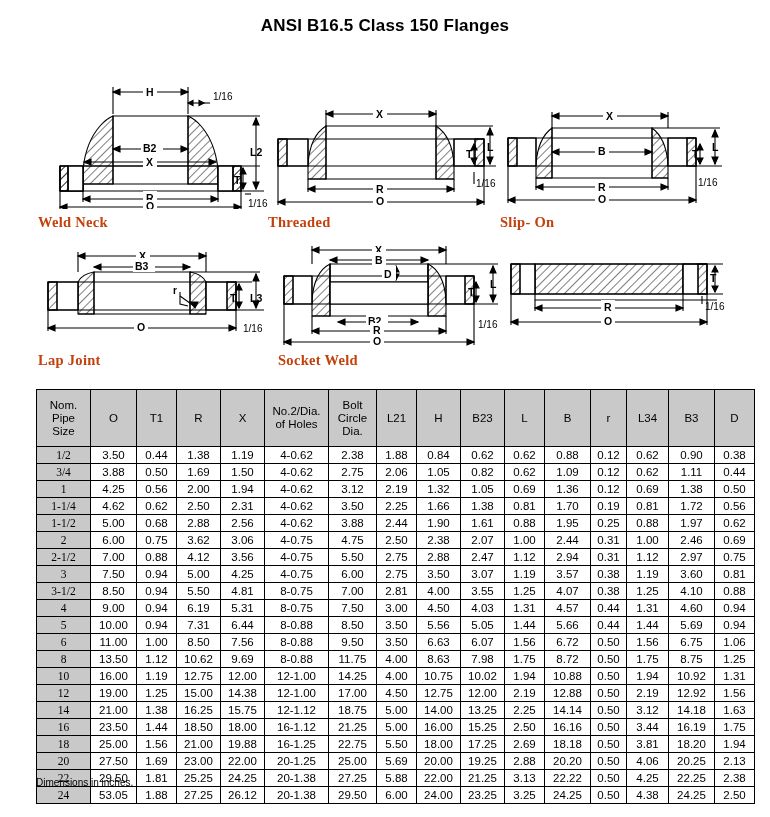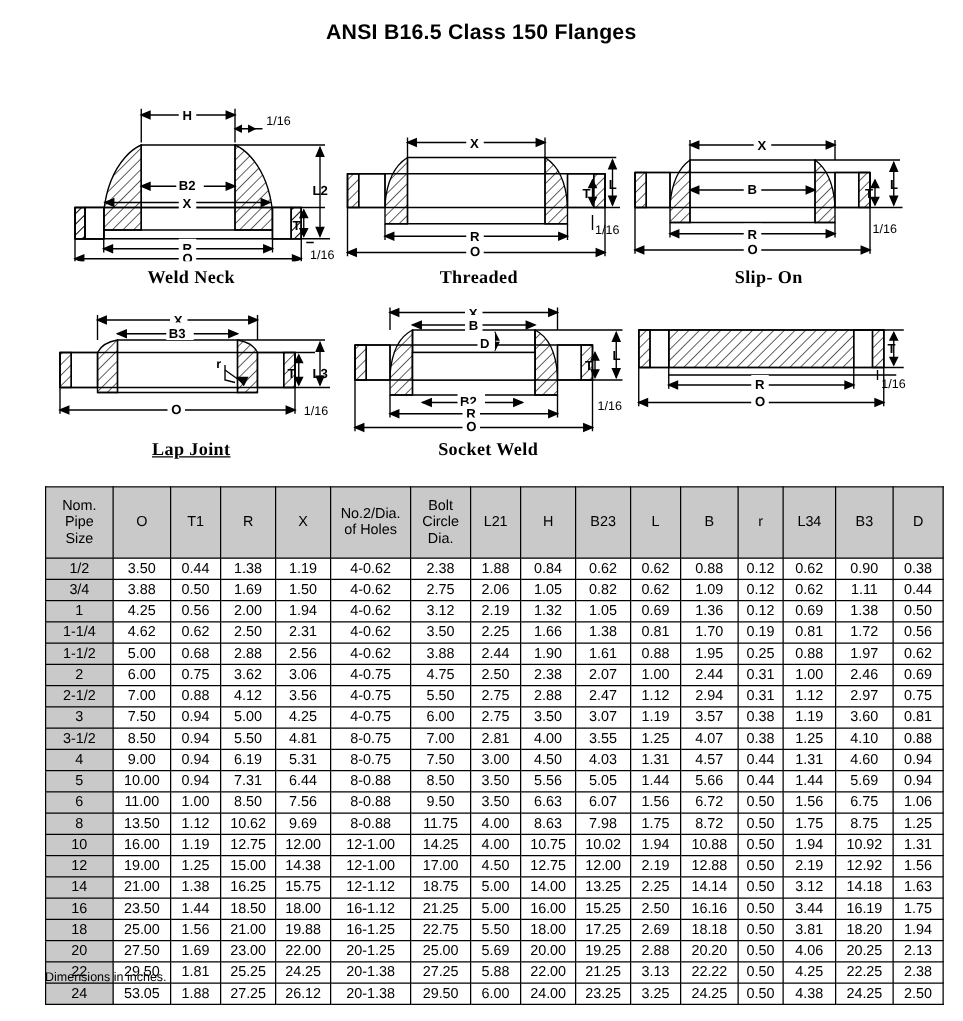--- a/index.html
+++ b/index.html
@@ -36,25 +36,25 @@
     left: 0;
     width: 770px;
     height: 310px;
   }
   .fig {
     position: absolute;
   }
   .fig-caption {
     position: absolute;
     width: 100%;
-    text-align: center;
+    text-align: left;
     font-family: "Liberation Serif", serif;
     font-size: 14.5px;
     font-weight: bold;
-    color: #000000;
+    color: #c2410c;
     letter-spacing: 0.3px;
   }
   .fig svg { display: block; }
 
   
   .table-wrap {
     position: absolute;
     left: 36px;
     top: 389px;
     width: 698px;
@@ -81,20 +81,21 @@
   table.flange thead th {
     background: #c9c9c9;
     height: 54px;
     font-weight: normal;
     font-size: 11.5px;
     line-height: 13px;
     padding: 1px 1px;
   }
   table.flange tbody td.npsize {
     background: #c9c9c9;
+    font-family: Liberation Serif, serif;
   }
   .note {
     position: absolute;
     left: 36px;
     top: 777px;
     font-size: 10px;
     font-family: "Liberation Sans", sans-serif;
     color: #000000;
   }
 </style>
@@ -355,21 +356,21 @@
         <rect x="95" y="24" width="22" height="14" fill="#fff"></rect>
         <text x="97" y="36">B3</text>
         <rect x="96" y="86" width="14" height="12" fill="#fff"></rect>
         <text x="99" y="97">O</text>
         <text x="135" y="60" font-size="10">r</text>
         <text x="212" y="68">L3</text>
         <text x="192" y="68">T</text>
         <text x="205" y="98" font-size="10" font-weight="normal">1/16</text>
       </g>
     </svg>
-    <div class="fig-caption" style="top:118px;text-decoration:underline;">Lap Joint</div>
+    <div class="fig-caption" style="top:118px;">Lap Joint</div>
   </div>
 
   <div class="fig" style="left:278px; top:172px; width:225px; height:130px;">
     <svg width="225" height="115" viewBox="0 0 225 115">
       <g stroke="#000" stroke-width="1.1" fill="none">
         <path d="M52,30 L150,30 L150,82 L52,82 Z" fill="#fff"></path>
         <path d="M52,30 L52,82 L34,82 L34,66 Q36,38 52,30 Z" fill="url(#h1)"></path>
         <path d="M150,30 L150,82 L168,82 L168,66 Q166,38 150,30 Z" fill="url(#h1)"></path>
         <rect x="6" y="42" width="28" height="28" fill="#fff"></rect>
         <rect x="6" y="42" width="9" height="28" fill="url(#h1)"></rect>

